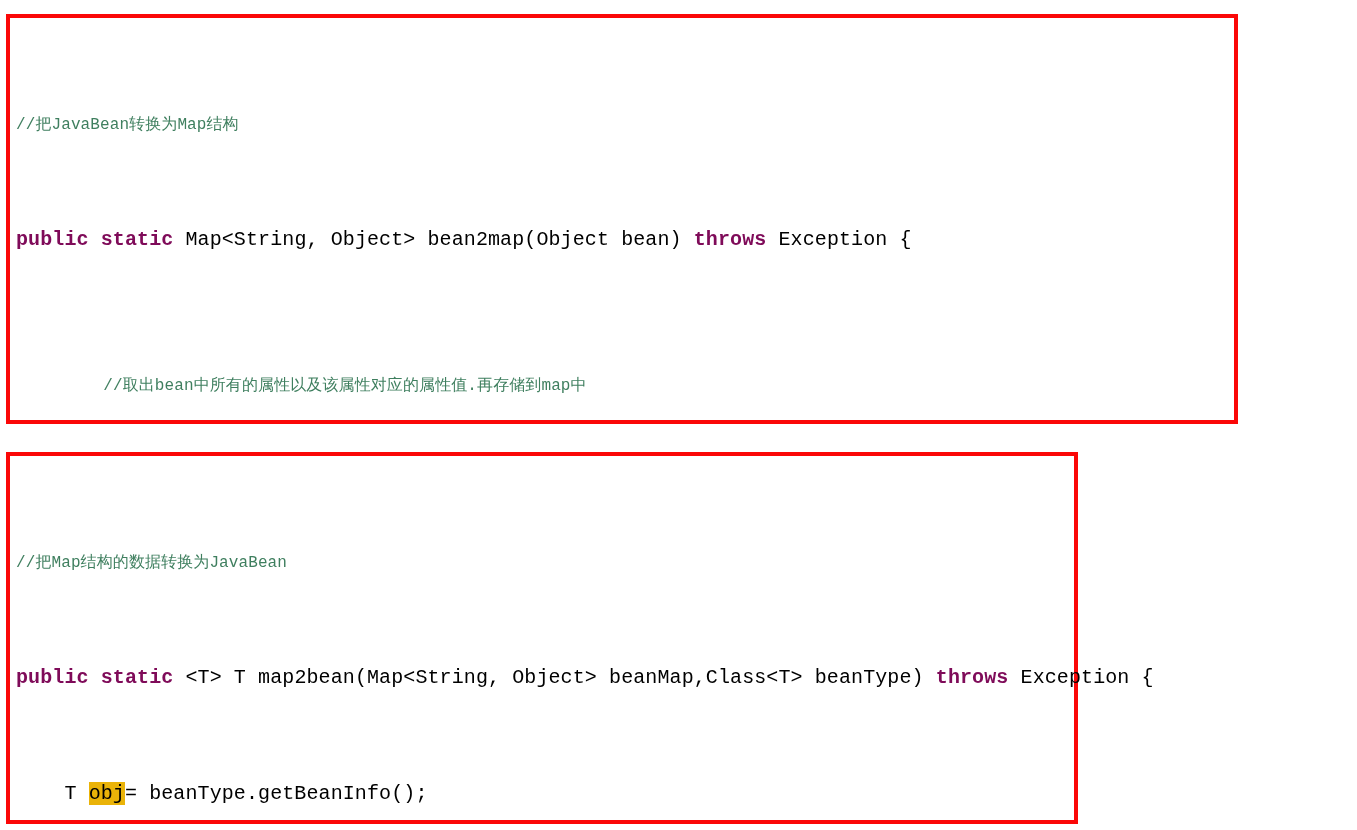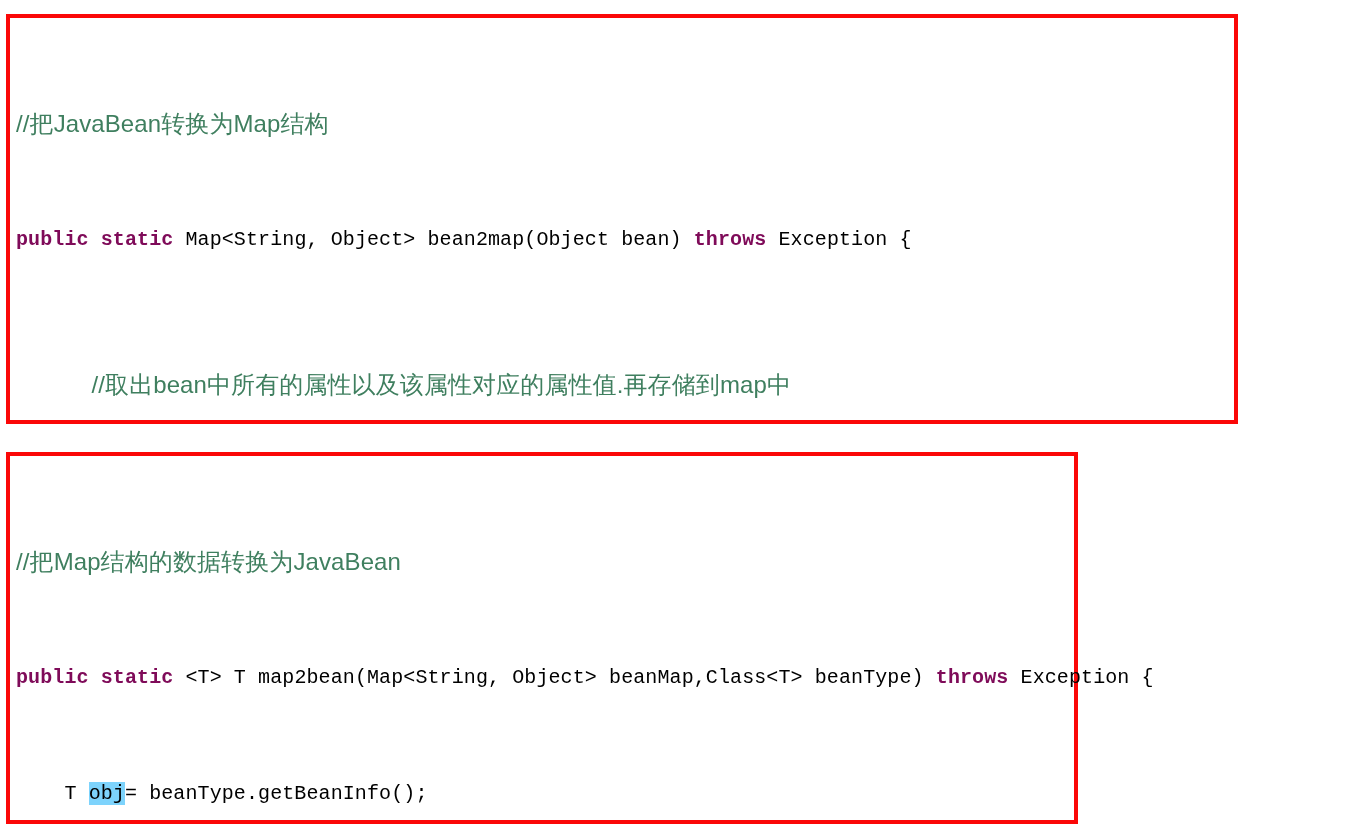--- a/index.html
+++ b/index.html
@@ -54,26 +54,26 @@
     display: block;
     height: 29px;
     white-space: pre;
   }
 
   
   .kw      { color: #7f0b59; font-weight: bold; margin-top: 40px; }
   .plain   { color: #000000; }
   .cmt     { color: #3f7f5f; }
   .italic  { font-style: italic; }
-  .hl-tan  { background: #7dd3fc; }
+  .hl-tan  { background: #eab308; }
 
   
   .cjk {
-    font-family: Liberation Sans, sans-serif;
-    font-size: 24px;
+    font-family: Liberation Mono, monospace;
+    font-size: 16px;
   }
 </style>
 </head>
 <body>
 
 <div id="page">
 
   <div class="code-box" id="box-bean2map">
     <div class="code-lines">
 

